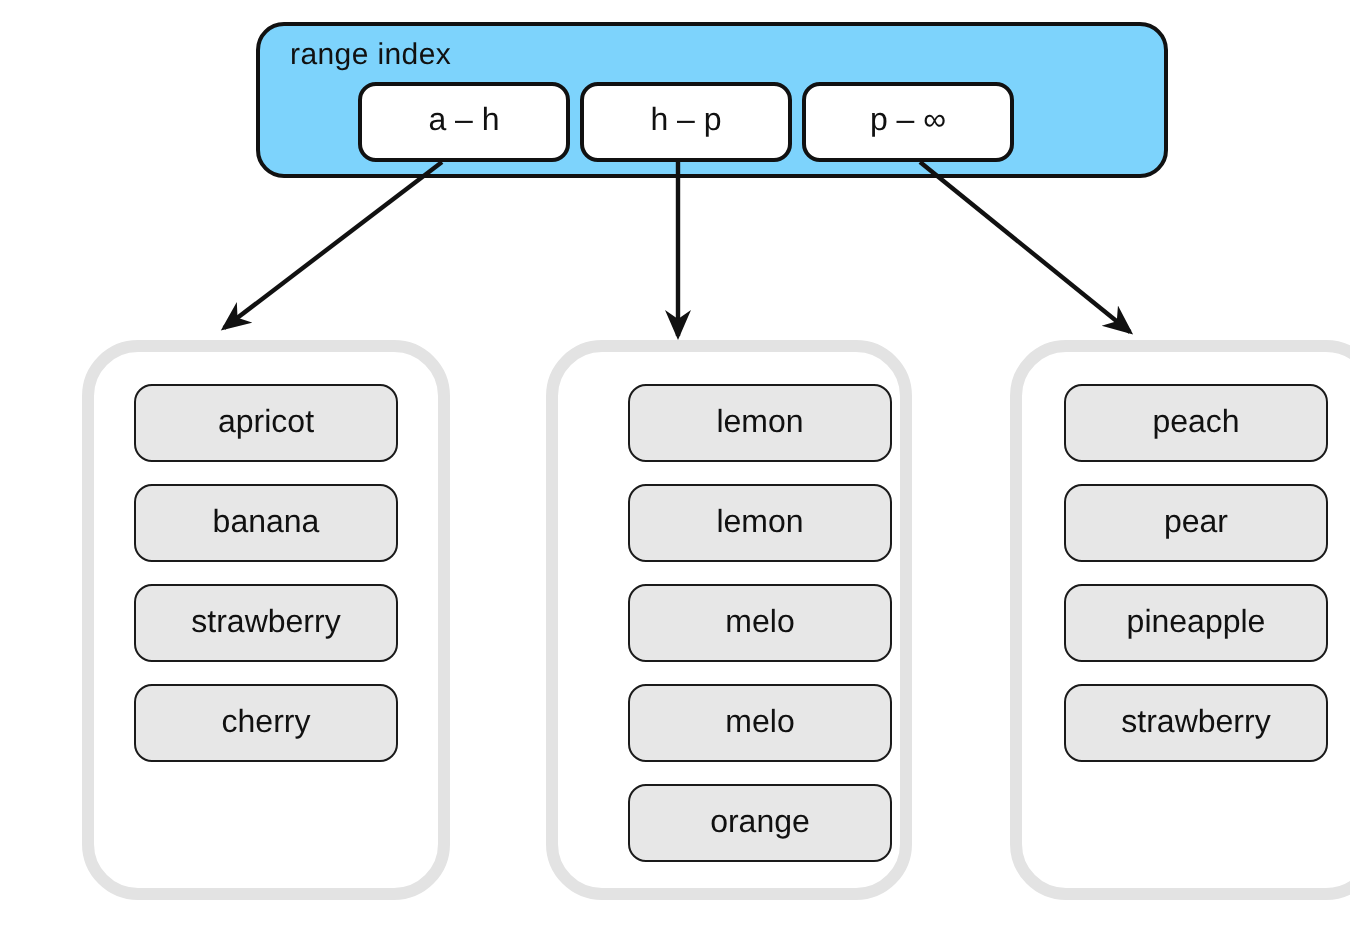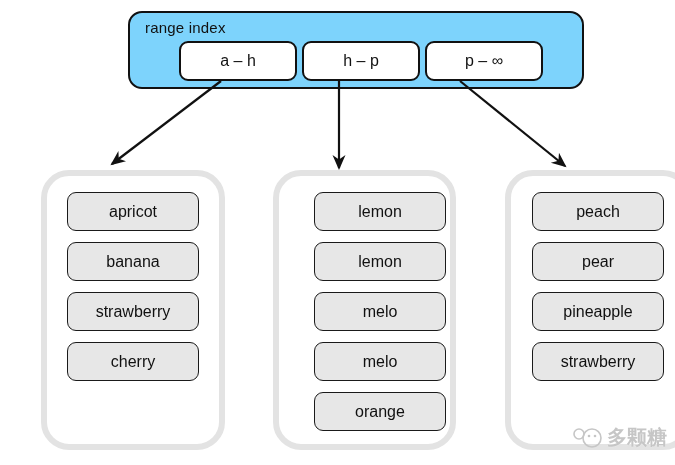--- a/index.html
+++ b/index.html
@@ -38,21 +38,21 @@
     letter-spacing: 0.2px;
   }
   .range-buttons {
     position: absolute;
     left: 49px;
     top: 28px;
     display: flex;
     gap: 5px;
   }
   .range-button {
-    width: 118px;
+    width: 106px;
     height: 40px;
     box-sizing: border-box;
     background: #ffffff;
     border: 2px solid #111111;
     border-radius: 9px;
     display: flex;
     align-items: center;
     justify-content: center;
     font-size: 16px;
     color: #111111;
@@ -164,23 +164,14 @@
     <div class="fruit-item">orange</div>
   </div>
 
   <div class="group group-right">
     <div class="fruit-item">peach</div>
     <div class="fruit-item">pear</div>
     <div class="fruit-item">pineapple</div>
     <div class="fruit-item">strawberry</div>
   </div>
 
-  <div class="watermark">
-    <svg width="32" height="26" viewBox="0 0 32 26" xmlns="http://www.w3.org/2000/svg">
-      <circle cx="7" cy="9" r="5" fill="none" stroke="#c6c6c6" stroke-width="1.6"></circle>
-      <circle cx="20" cy="13" r="9" fill="none" stroke="#c6c6c6" stroke-width="1.6"></circle>
-      <circle cx="17" cy="11" r="1.3" fill="#c6c6c6"></circle>
-      <circle cx="23" cy="11" r="1.3" fill="#c6c6c6"></circle>
-    </svg>
-    <span class="watermark-text">多颗糖</span>
-  </div>
 
 </div>
 
 </body></html>

